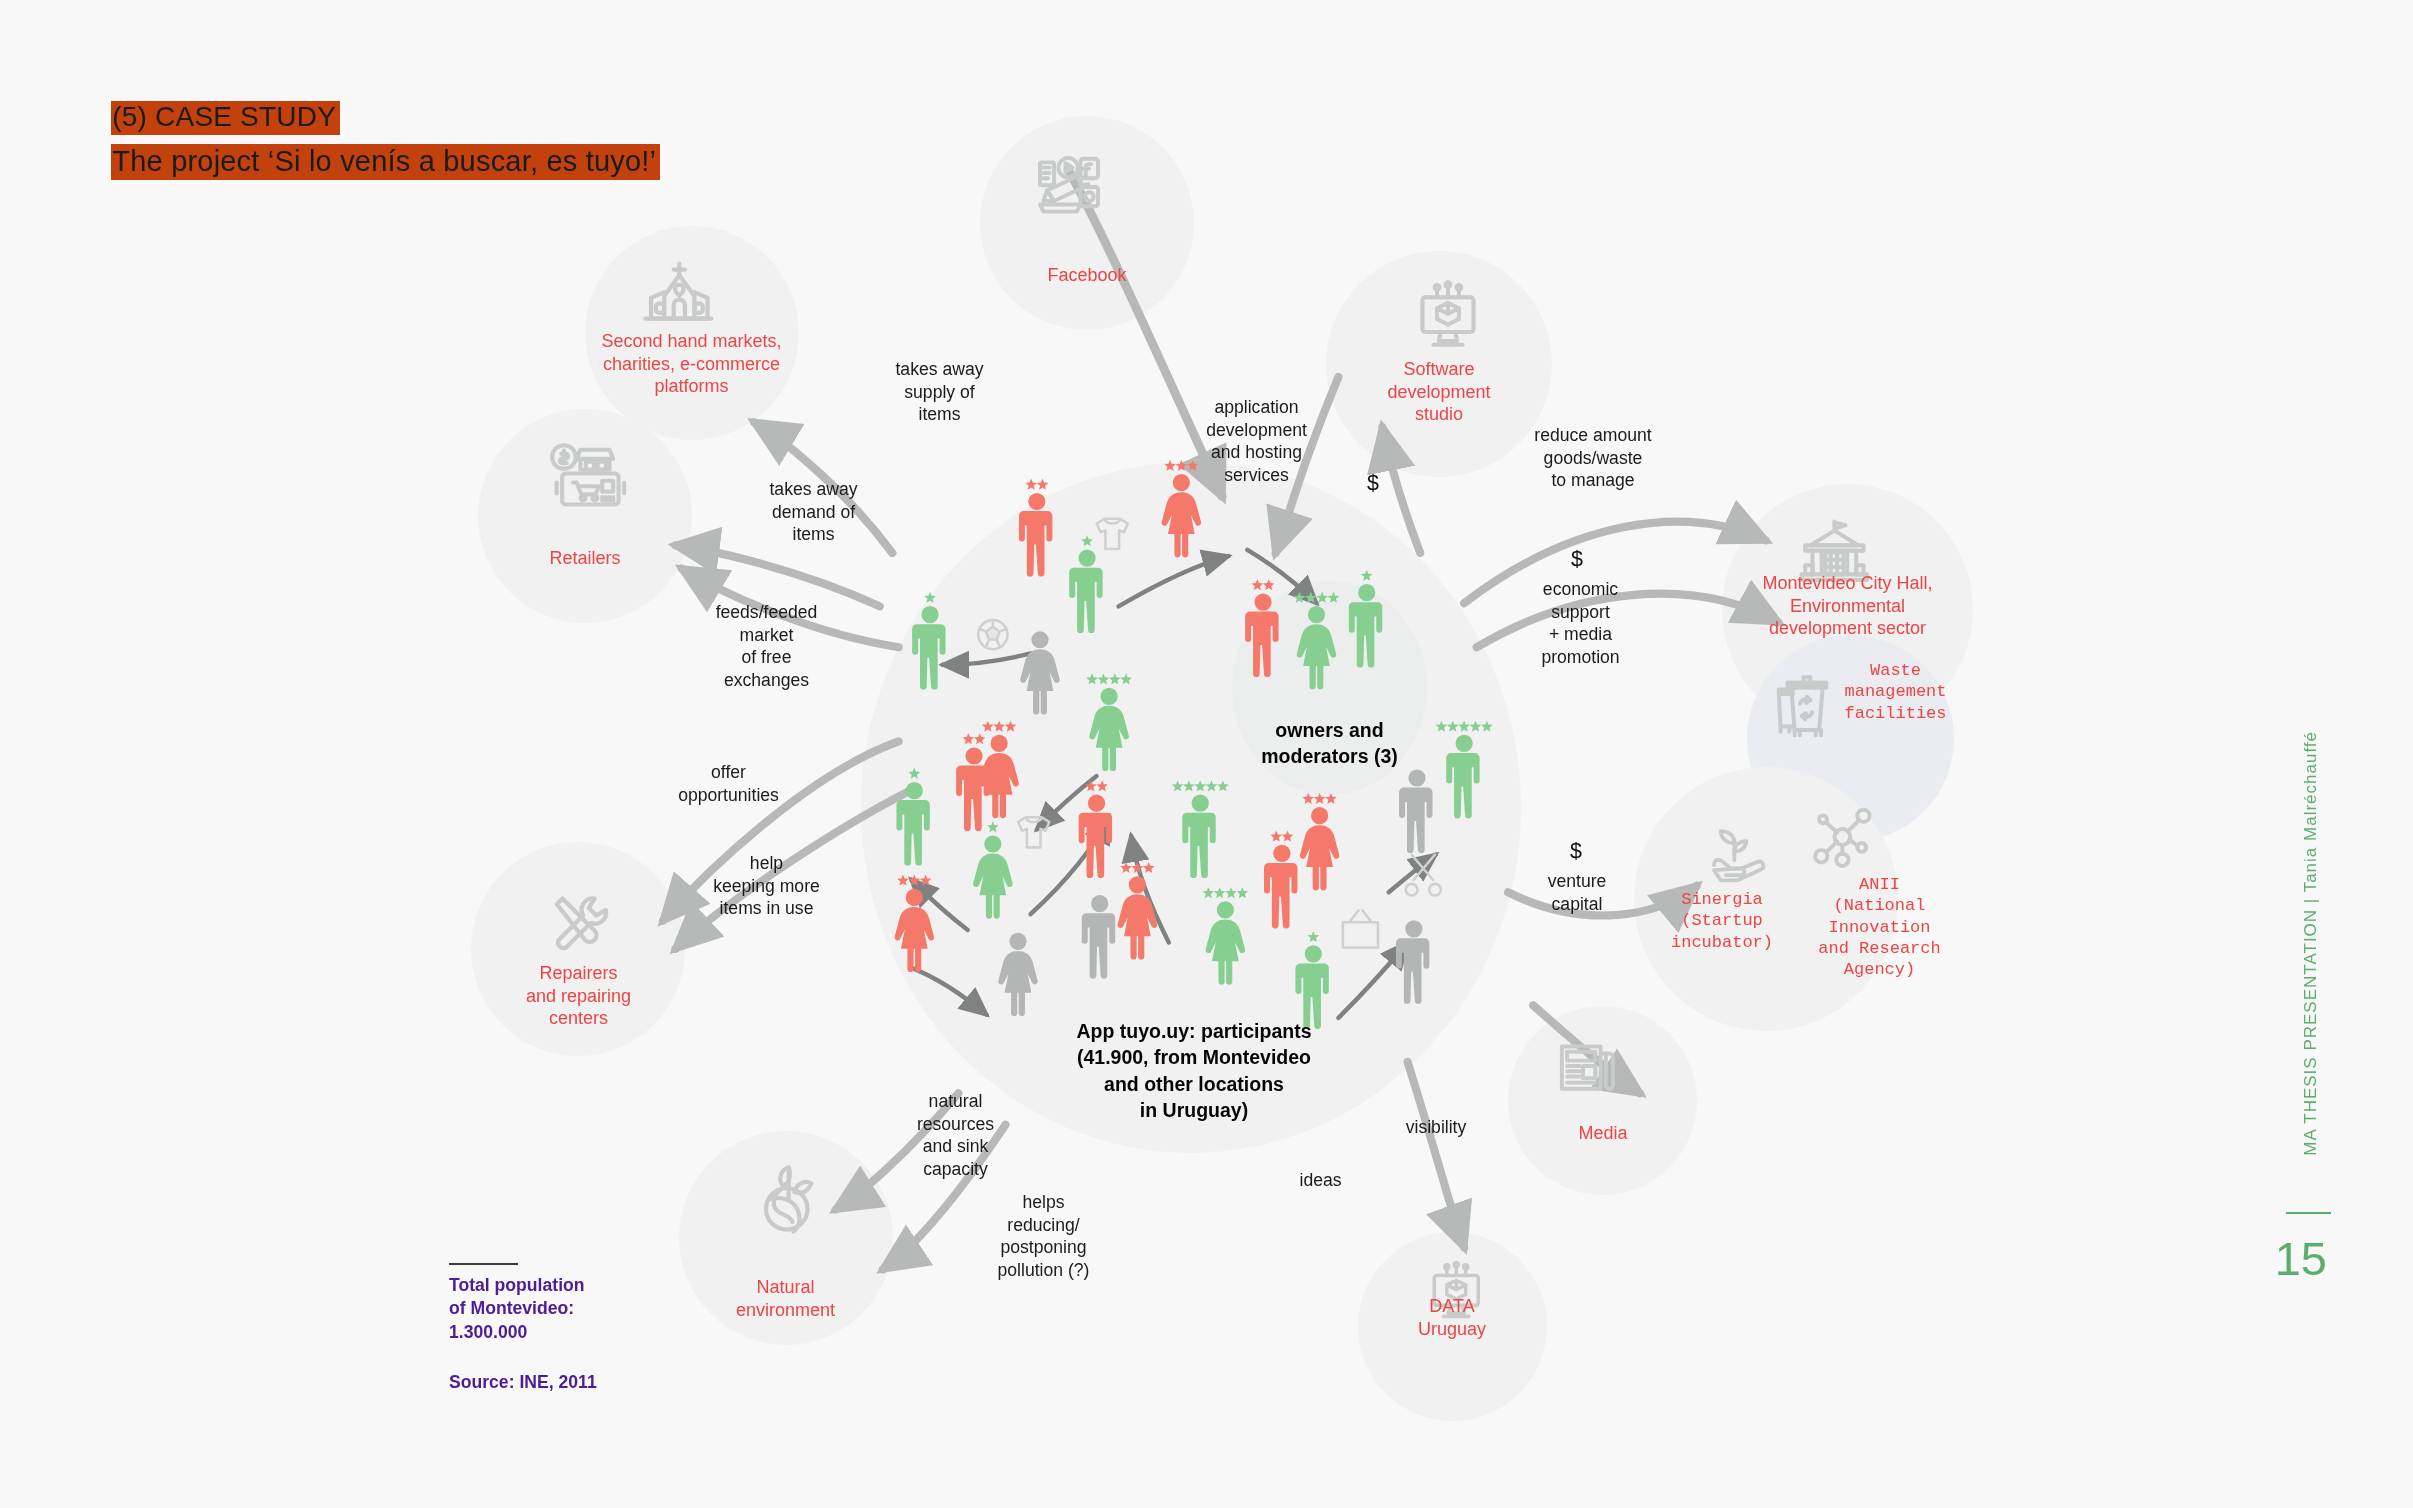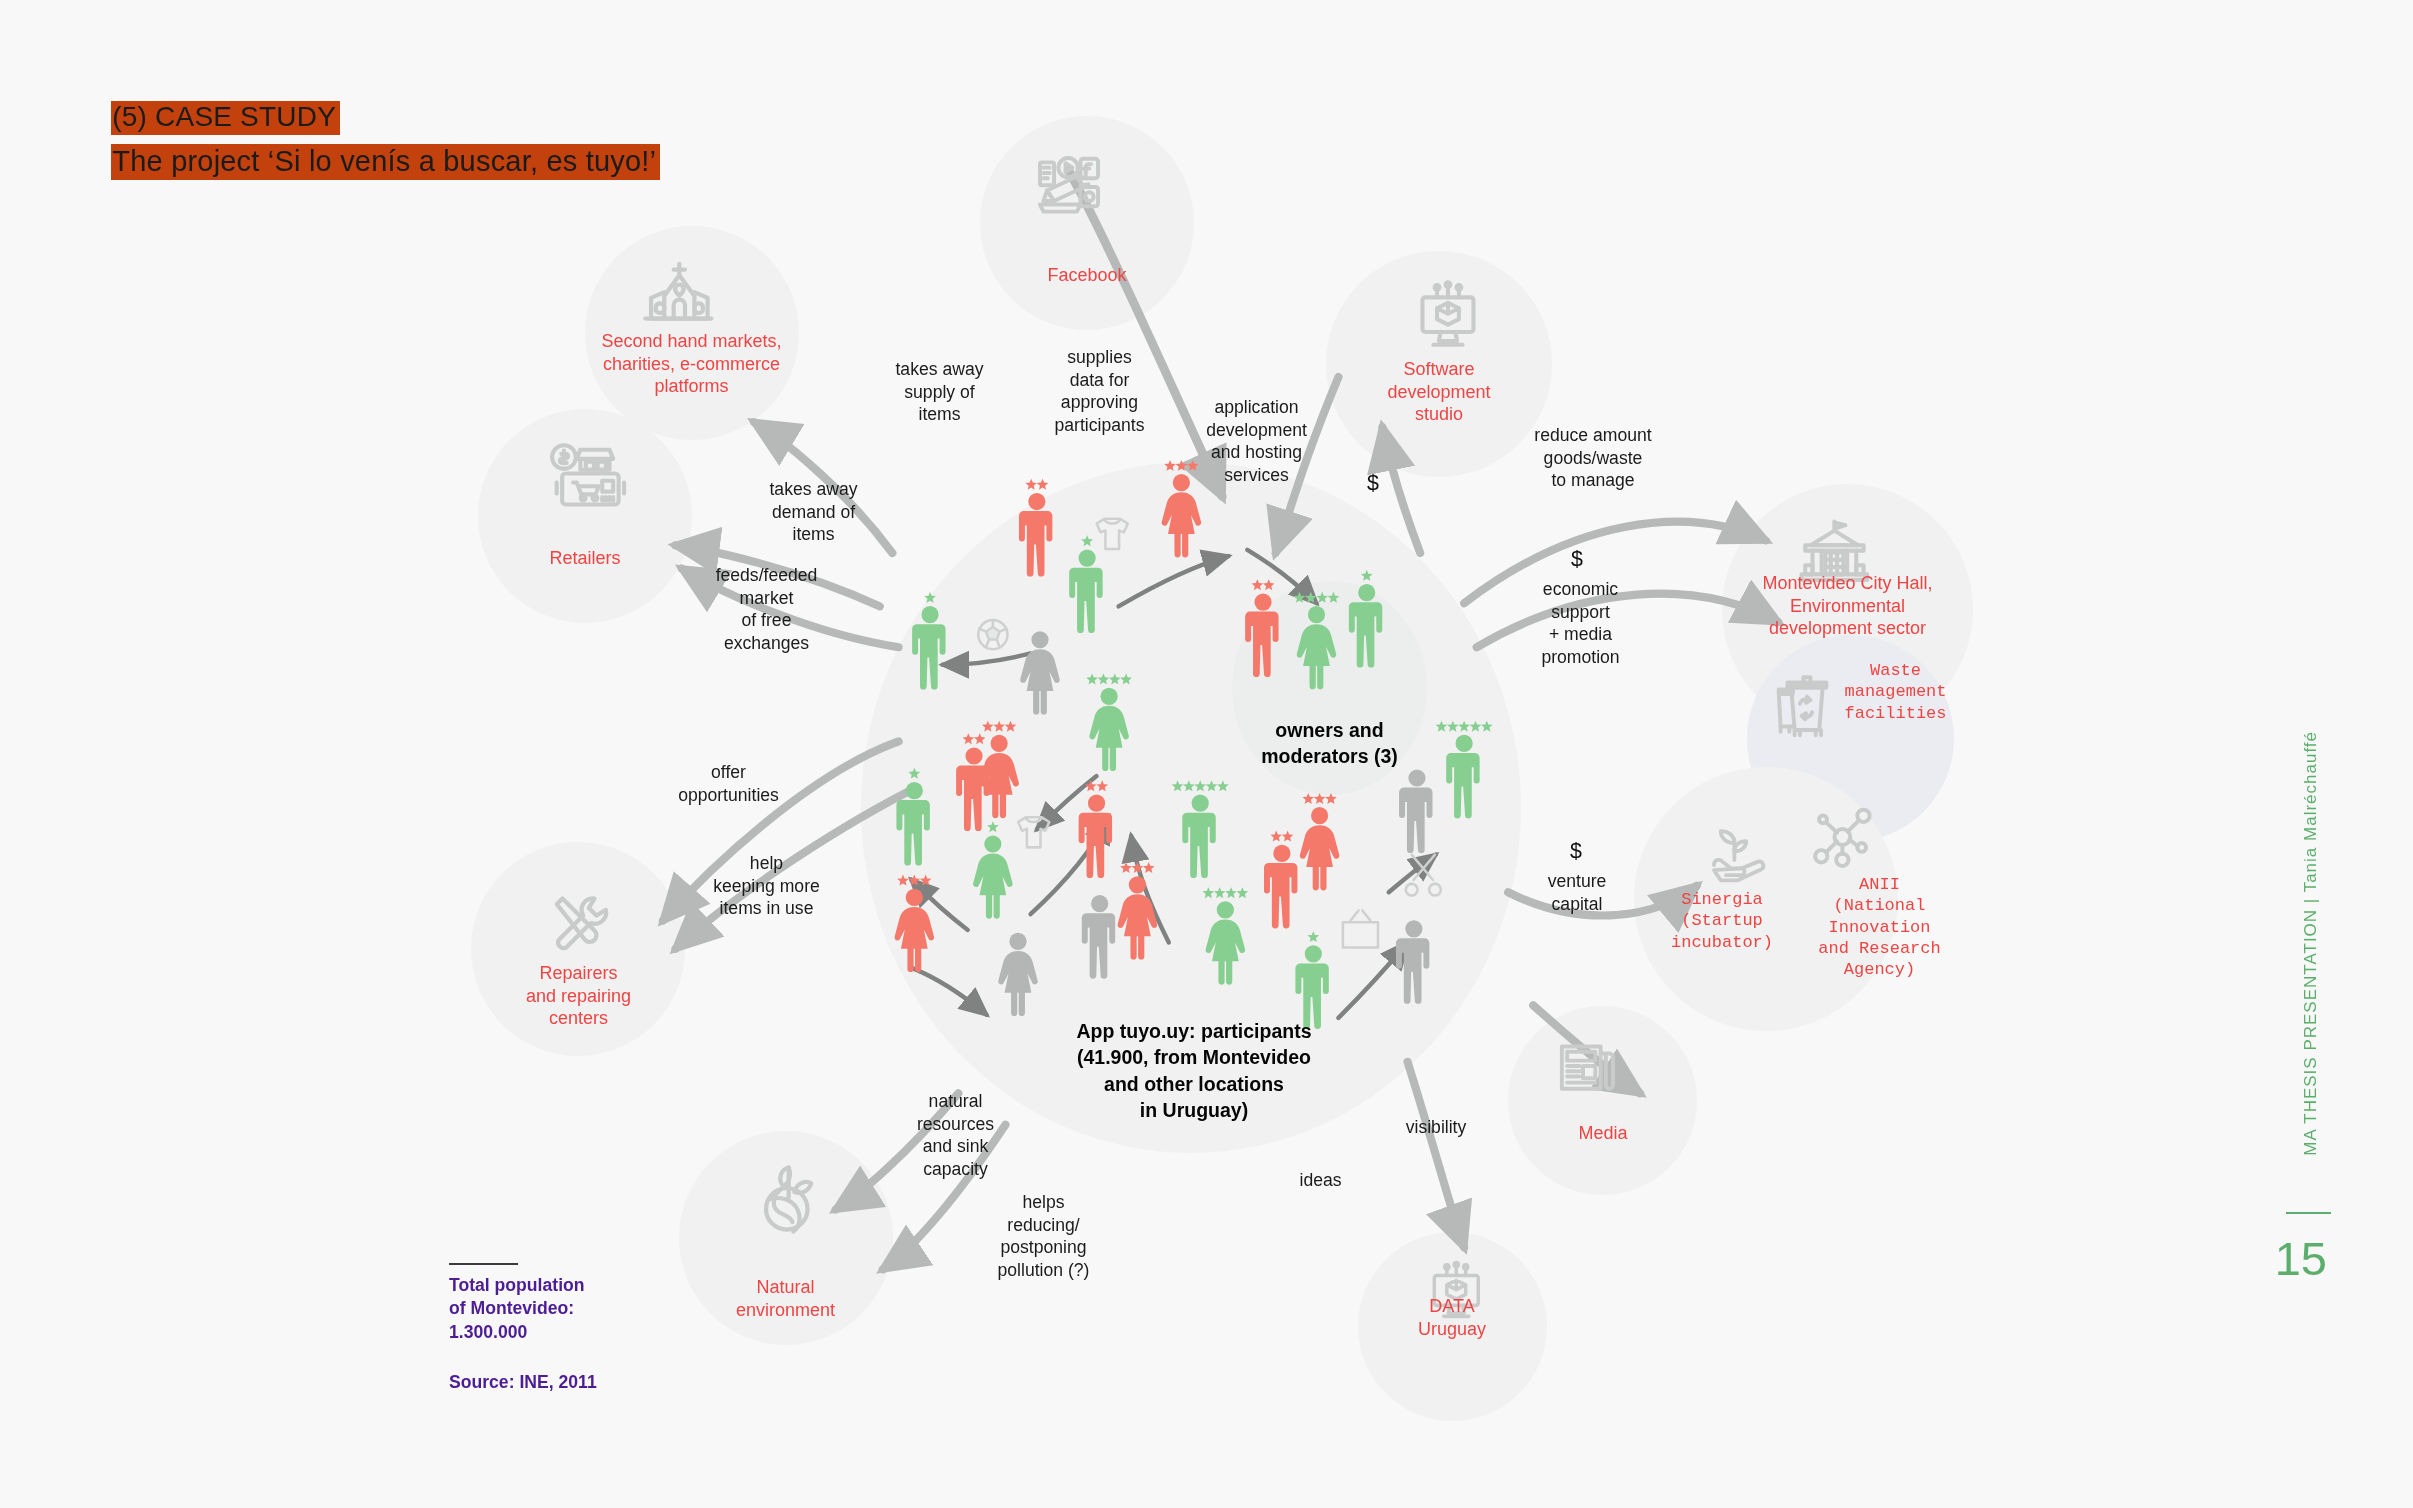--- a/index.html
+++ b/index.html
@@ -460,43 +460,39 @@
 (41.900, from Montevideo
 and other locations
 in Uruguay)</div>
 
   <div class="elabel" style="left:861px;top:358px;width:157px;">takes away
 supply of
 items</div>
   <div class="elabel" style="left:735px;top:478px;width:157px;">takes away
 demand of
 items</div>
-  <div class="elabel" style="left:685px;top:564px;width:163px;">feeds/feeded
+  <div class="elabel" style="left:685px;top:601px;width:163px;">feeds/feeded
 market
 of free
 exchanges</div>
   <div class="elabel" style="left:647px;top:761px;width:163px;">offer
 opportunities</div>
   <div class="elabel" style="left:685px;top:852px;width:163px;">help
 keeping more
 items in use</div>
   <div class="elabel" style="left:880px;top:1090px;width:151px;">natural
 resources
 and sink
 capacity</div>
   <div class="elabel" style="left:962px;top:1191px;width:163px;">helps
 reducing/
 postponing
 pollution (?)</div>
   <div class="elabel" style="left:1270px;top:1169px;width:101px;">ideas</div>
   <div class="elabel" style="left:1367px;top:1116px;width:138px;">visibility</div>
-  <div class="elabel" style="left:1018px;top:346px;width:163px;">supplies
-data for
-approving
-participants</div>
   <div class="elabel" style="left:1175px;top:396px;width:163px;">application
 development
 and hosting
 services</div>
   <div class="elabel" style="left:1505px;top:424px;width:176px;">reduce amount
 goods/waste
 to manage</div>
   <div class="elabel" style="left:1508px;top:578px;width:145px;">economic
 support
 + media

